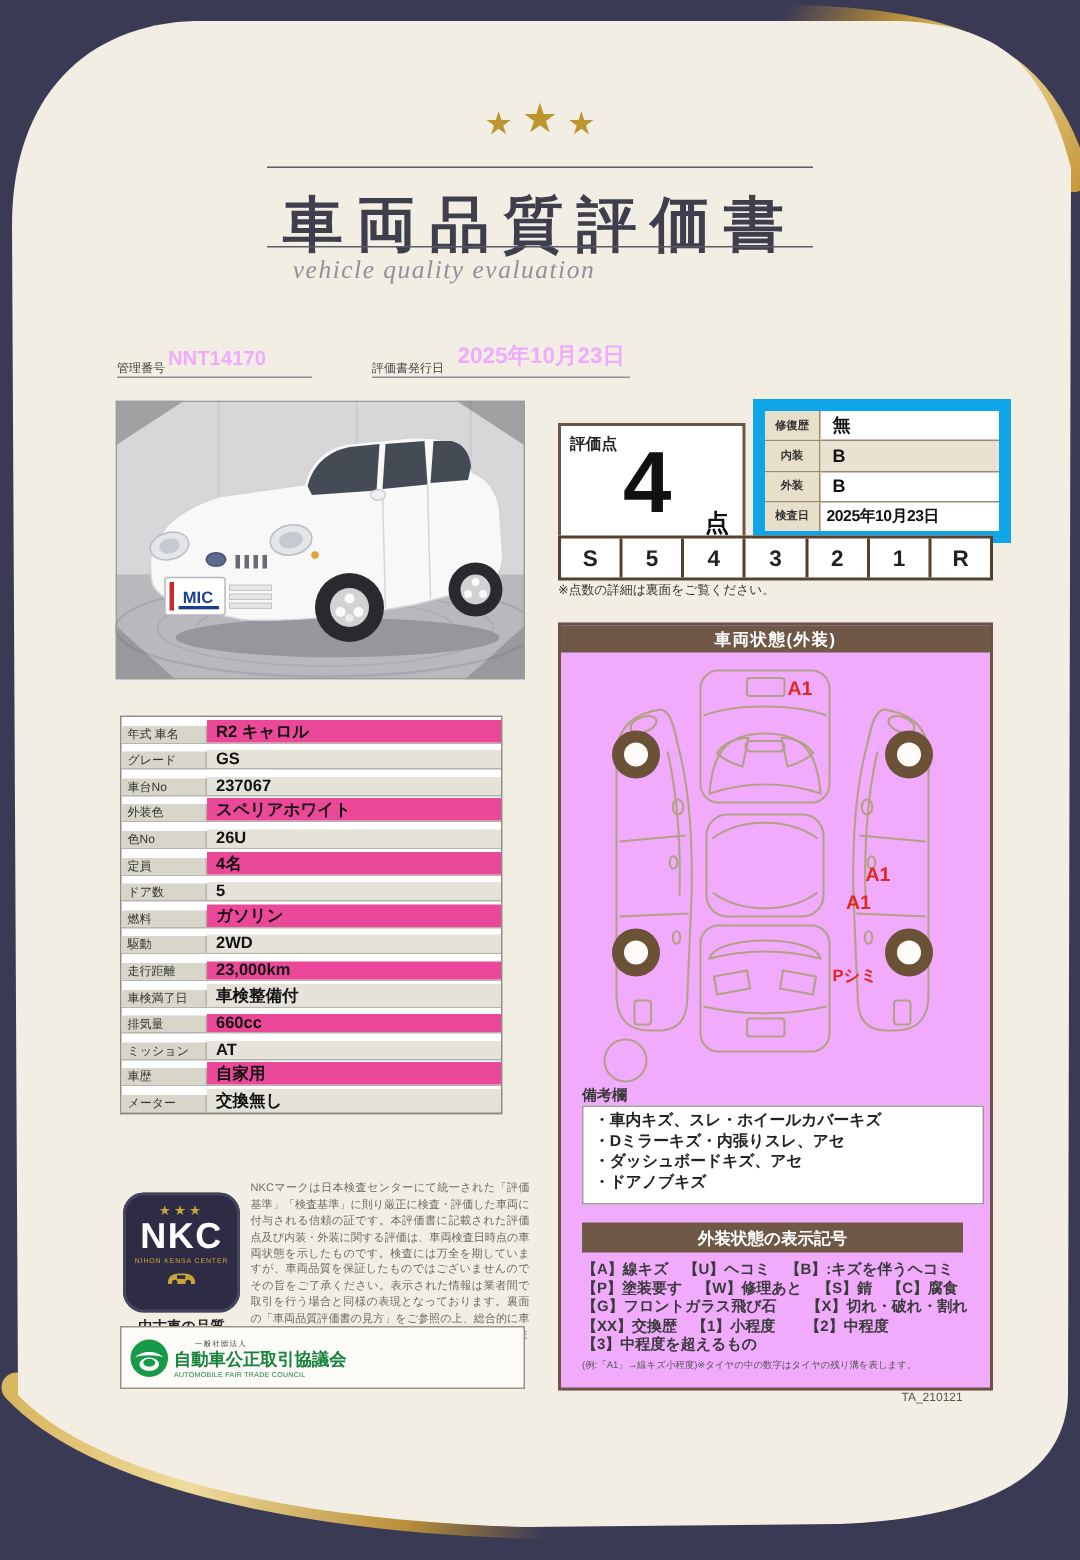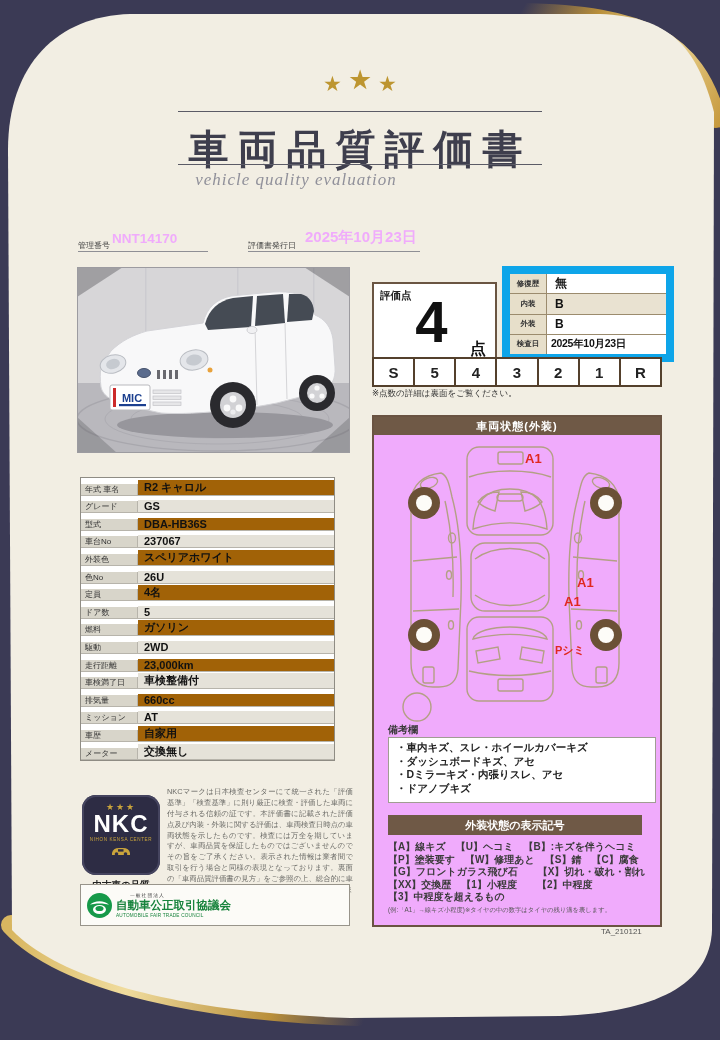--- a/index.html
+++ b/index.html
@@ -27,21 +27,21 @@
   .meta-value{font-weight:bold;color:#f0abfc;}
   .m-line{height:1px;background:#8f8f95;}
 
   
   .spec-table{left:80px;top:477px;width:253px;border:1px solid #8f8c84;background:#fff;}
   .spec-row{display:flex;height:16.6px;border-bottom:1px solid #b7b4ab;align-items:flex-end;}
   .spec-row.tall{height:33px;border-bottom:none;}
   .spec-label{width:52px;background:#d8d5ca;font-size:8px;color:#333;
               display:flex;align-items:center;padding-left:4px;border-right:1px solid #b7b4ab;}
   .spec-value{flex:1;font-size:11px;font-weight:bold;color:#111;
-              display:flex;align-items:center;padding-left:6px;background:#a16207;}
+              display:flex;align-items:center;padding-left:6px;background:#ec4899;}
   .spec-row.alt .spec-value{background:#e5e2d9;}
 
   
   .eval-box{left:372px;top:266px;width:121px;height:80px;background:#fff;border:2px solid #6a5542;margin-top:16px;}
   .eval-label{position:absolute;left:6px;top:5px;font-size:10.5px;font-weight:bold;color:#222;}
   .eval-value{position:absolute;left:0;right:6px;top:6px;text-align:center;
               font-size:58px;font-weight:bold;color:#111;line-height:64px;}
   .eval-unit{position:absolute;right:9px;bottom:4px;font-size:16px;font-weight:bold;color:#111;}
 
   .detail-table{left:502px;top:266px;width:156px;height:80px;border:8px solid #0ea5e9;
@@ -203,24 +203,20 @@
 
   <div class="abs spec-table">
     <div class="spec-row">
         <div class="spec-label">年式 車名</div>
         <div class="spec-value">R2 キャロル</div>
       </div>
     <div class="spec-row alt">
         <div class="spec-label">グレード</div>
         <div class="spec-value">GS</div>
       </div>
-    <div class="spec-row">
-        <div class="spec-label">型式</div>
-        <div class="spec-value">DBA-HB36S</div>
-      </div>
     <div class="spec-row alt">
         <div class="spec-label">車台No</div>
         <div class="spec-value">237067</div>
       </div>
     <div class="spec-row">
         <div class="spec-label">外装色</div>
         <div class="spec-value">スペリアホワイト</div>
       </div>
     <div class="spec-row alt">
         <div class="spec-label">色No</div>
@@ -372,22 +368,22 @@
         <text x="146" y="24" font-size="13">A1</text>
         <text x="198" y="148" font-size="13">A1</text>
         <text x="185" y="167" font-size="13">A1</text>
         <text x="176" y="215" font-size="11">Pシミ</text>
       </g>
     </svg>
 
     <div class="remarks-label">備考欄</div>
     <div class="remarks-box">
       <div class="remark-line">・車内キズ、スレ・ホイールカバーキズ</div>
+      <div class="remark-line">・Dミラーキズ・内張りスレ、アセ</div>
       <div class="remark-line">・ダッシュボードキズ、アセ</div>
-      <div class="remark-line">・Dミラーキズ・内張りスレ、アセ</div>
       <div class="remark-line">・ドアノブキズ</div>
     </div>
 
     <div class="legend-bar">外装状態の表示記号</div>
     <div class="legend-text">
       <div class="legend-line">【A】線キズ　【U】ヘコミ　【B】:キズを伴うヘコミ</div>
       <div class="legend-line">【P】塗装要す　【W】修理あと　【S】錆　【C】腐食</div>
       <div class="legend-line">【G】フロントガラス飛び石　　【X】切れ・破れ・割れ</div>
       <div class="legend-line">【XX】交換歴　【1】小程度　　【2】中程度</div>
       <div class="legend-line">【3】中程度を超えるもの</div>

